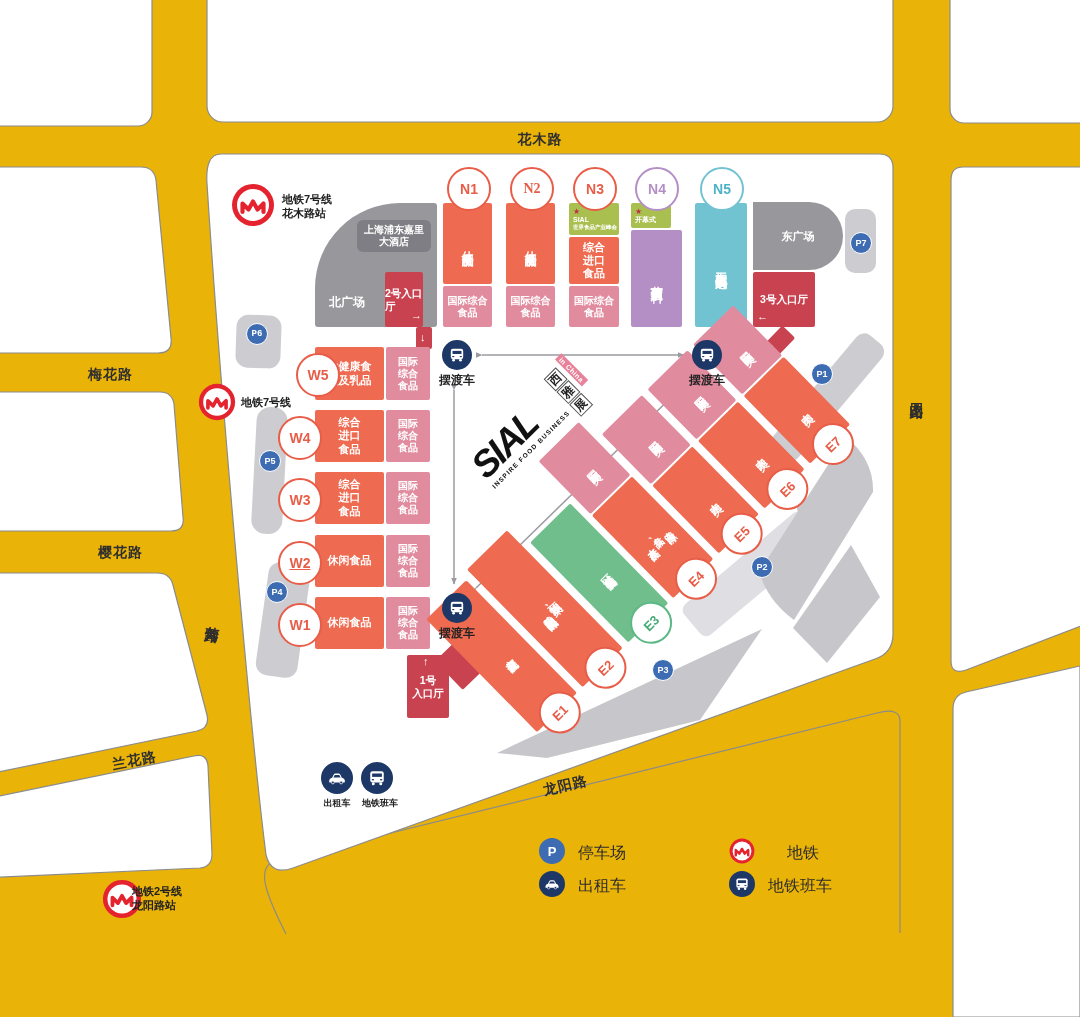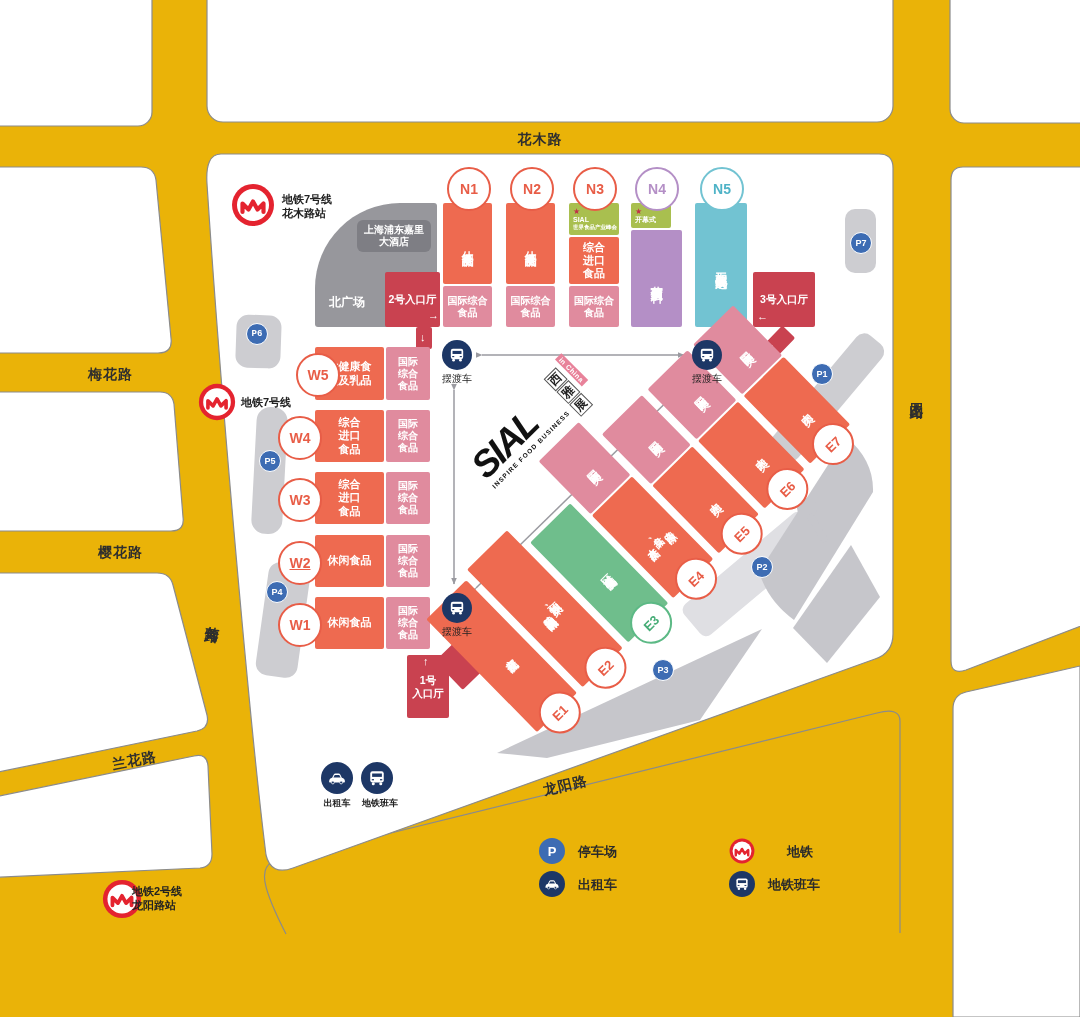--- a/index.html
+++ b/index.html
@@ -32,38 +32,38 @@
   .badge.teal{border:2.5px solid #72c3d2;color:#4fb3c7;}
   .badge.green{border:2.5px solid #5cb985;color:#47ad77;}
   .badge.e{width:38px;height:38px;font-size:13px;}
 
   .p-circle{position:absolute;width:22px;height:22px;border-radius:50%;background:#3d6cb3;
             color:#fff;font-size:9px;font-weight:bold;display:flex;align-items:center;
             justify-content:center;z-index:4;border:1px solid #fff;box-sizing:border-box;}
 
   .nav-circle{position:absolute;border-radius:50%;background:#1d3766;display:flex;
               align-items:center;justify-content:center;z-index:4;}
-  .tiny-label{position:absolute;font-size:10px;font-weight:normal;color:#222;
+  .tiny-label{position:absolute;font-size:12px;font-weight:bold;color:#222;
               width:44px;text-align:center;z-index:4;}
   .t-label{position:absolute;font-size:9px;font-weight:bold;color:#222;
            text-align:center;z-index:4;}
 
   .road-label{position:absolute;color:#2e2e2e;font-size:14px;font-weight:bold;
               letter-spacing:1px;z-index:3;}
   .metro-text{position:absolute;color:#222;font-size:11px;font-weight:bold;
               line-height:1.3;white-space:pre-line;z-index:4;}
 
   .arrow{position:absolute;color:#fff;font-weight:bold;font-size:11px;line-height:1;z-index:5;}
 
   .east-strip{position:absolute;left:530px;top:725px;width:0;height:0;
               transform:rotate(-44.5deg);transform-origin:0 0;z-index:3;}
 
   .plaza-label{color:#fff;font-weight:bold;}
 
-  .legend-label{position:absolute;font-size:13px;font-weight:bold;color:#2b2b2b;z-index:4;text-align:center;}
+  .legend-label{position:absolute;font-size:16px;font-weight:normal;color:#2b2b2b;z-index:4;text-align:center;}
 
   .logo{position:absolute;left:463px;top:402px;transform:rotate(-45deg);
         transform-origin:50% 50%;z-index:3;display:flex;align-items:flex-start;gap:5px;}
   .logo .sial{font-size:37px;font-weight:900;font-style:italic;color:#111;
               letter-spacing:-2px;line-height:0.9;}
   .logo .tagline{font-size:6.5px;font-weight:bold;color:#111;letter-spacing:1.2px;margin-top:2px;}
   .logo .cn{display:flex;flex-direction:column;gap:1px;margin-top:-2px;}
   .logo .cn span{font-size:12px;font-weight:bold;color:#222;border:1px solid #555;
                  width:15px;height:15px;display:flex;align-items:center;justify-content:center;}
   .logo .tag{writing-mode:vertical-rl;background:#e8829a;color:#fff;font-size:7px;
@@ -171,23 +171,28 @@
 
     <div class="abs bg-plaza" style="left:315px;top:203px;width:122px;height:124px;
          border-radius:85px 3px 3px 3px;z-index:2;">
       <span class="plaza-label fs12" style="position:absolute;left:14px;bottom:16px;">北广场</span>
       <div class="abs pre" style="left:42px;top:17px;width:74px;height:32px;background:#7e7e84;
            border-radius:6px;color:#fff;font-size:10px;font-weight:bold;display:flex;
            align-items:center;justify-content:center;line-height:1.25;">上海浦东嘉里
 大酒店</div>
     </div>
 
-
-
-    <div class="hall bg-red" style="left:385px;top:272px;width:55px;height:55px;font-size:10.5px;z-index:3;">
+    <div class="abs bg-plaza" style="left:753px;top:202px;width:90px;height:68px;
+         border-radius:0 40px 40px 0;z-index:2;display:flex;align-items:center;
+         justify-content:center;">
+      <span class="plaza-label fs11">东广场</span>
+    </div>
+
+
+    <div class="hall bg-red" style="left:385px;top:272px;width:38px;height:55px;font-size:10.5px;z-index:3;">
       <span>2号入口厅</span>
       <span class="arrow" style="right:1px;bottom:6px;">→</span>
     </div>
     <div class="hall bg-red" style="left:416px;top:327px;width:16px;height:22px;z-index:3;">
       <span class="arrow" style="left:4px;top:5px;">↓</span>
     </div>
 
     <div class="hall bg-red" style="left:753px;top:272px;width:62px;height:55px;font-size:10.5px;z-index:3;">
       <span>3号入口厅</span>
       <span class="arrow" style="left:4px;bottom:5px;">←</span>
@@ -210,21 +215,21 @@
 
     <div class="badge orange" style="left:447px;top:167px;text-align:right;">N1</div>
     <div class="hall bg-orange" style="left:443px;top:203px;width:49px;height:81px;z-index:3;">
       <span class="v fs12">休闲食品</span>
     </div>
     <div class="hall bg-pink pre fs10" style="left:443px;top:286px;width:49px;height:41px;z-index:3;">
       <span class="pre">国际综合
 食品</span>
     </div>
 
-    <div class="badge orange" style="left:510px;top:167px;">N2</div>
+    <div class="badge orange" style="left:510px;top:167px;font-family:Liberation Serif, serif;">N2</div>
     <div class="hall bg-orange" style="left:506px;top:203px;width:49px;height:81px;z-index:3;">
       <span class="v fs12">休闲食品</span>
     </div>
     <div class="hall bg-pink pre fs10" style="left:506px;top:286px;width:49px;height:41px;z-index:3;">
       <span class="pre">国际综合
 食品</span>
     </div>
 
     <div class="badge orange" style="left:573px;top:167px;">N3</div>
     <div class="hall bg-lime" style="left:569px;top:203px;width:50px;height:32px;z-index:3;

